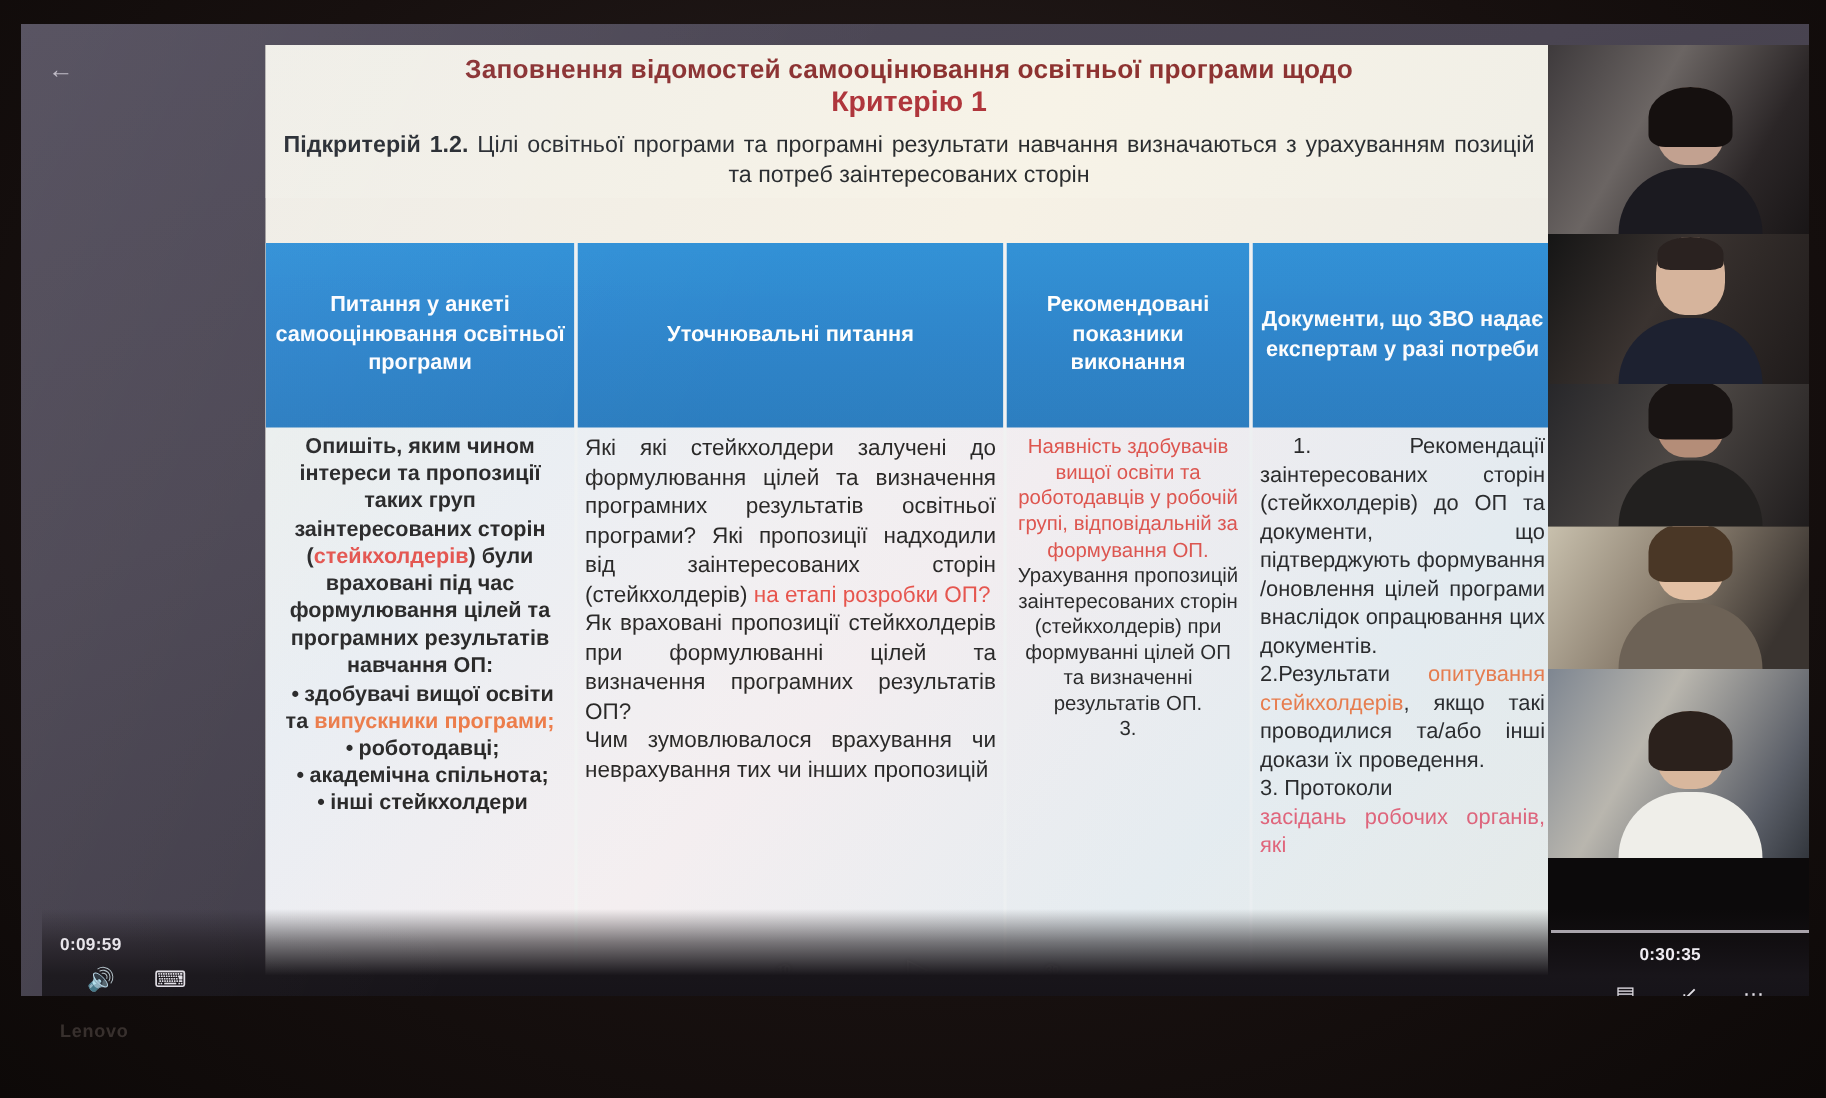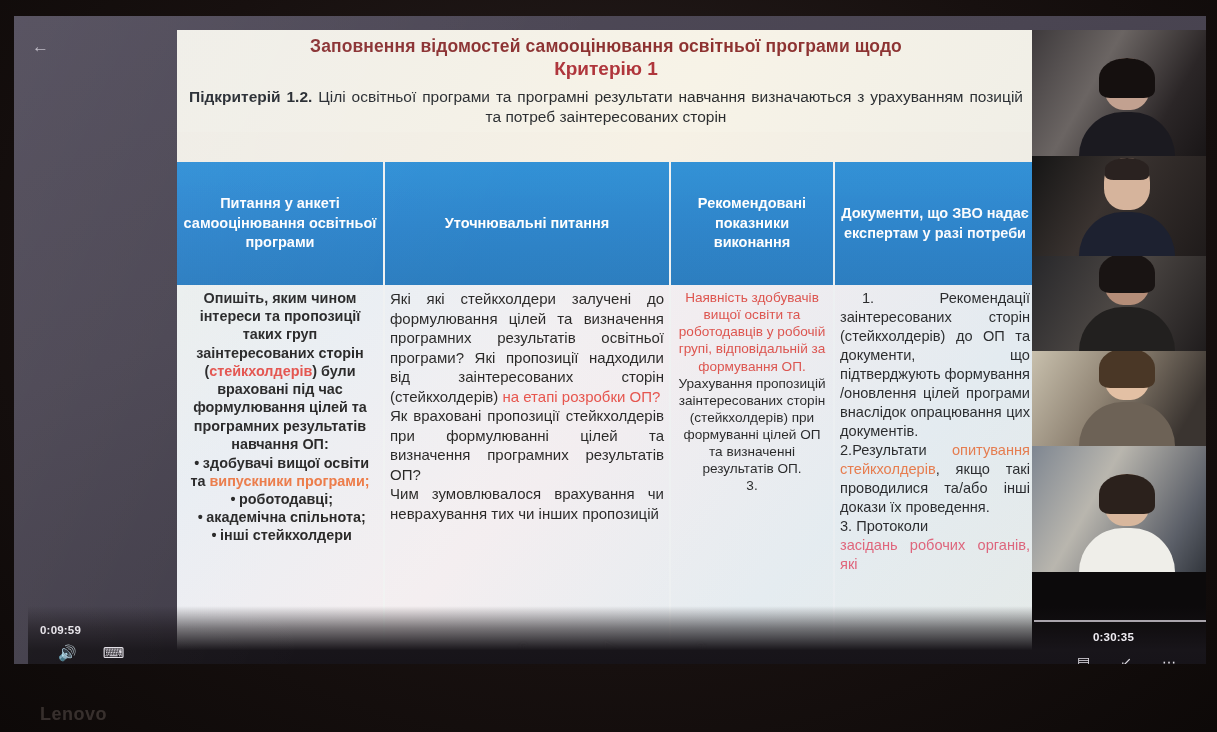--- a/index.html
+++ b/index.html
@@ -224,23 +224,23 @@
     display: flex; gap: 30px; align-items: center;
     color: #e2dfe6; font-size: 14px;
   }
   #seekbar {
     position: absolute; left: 1020px; top: 604px;
     width: 180px; height: 2px; background: #cfcbd3; opacity:.8;
   }
 
   
   #brand {
-    position: absolute; left: 40px; top: 704px;
+    position: absolute; left: 40px; top: 680px;
     color: rgba(150,135,130,.30);
-    font-size: 18px; letter-spacing: .5px; font-weight: 600;
+    font-size: 12px; letter-spacing: .5px; font-weight: 600;
   }
 </style>
 </head>
 <body>
 
 <div id="photo">
 
   <div id="screen">
 
     <span id="back-arrow">←</span>

